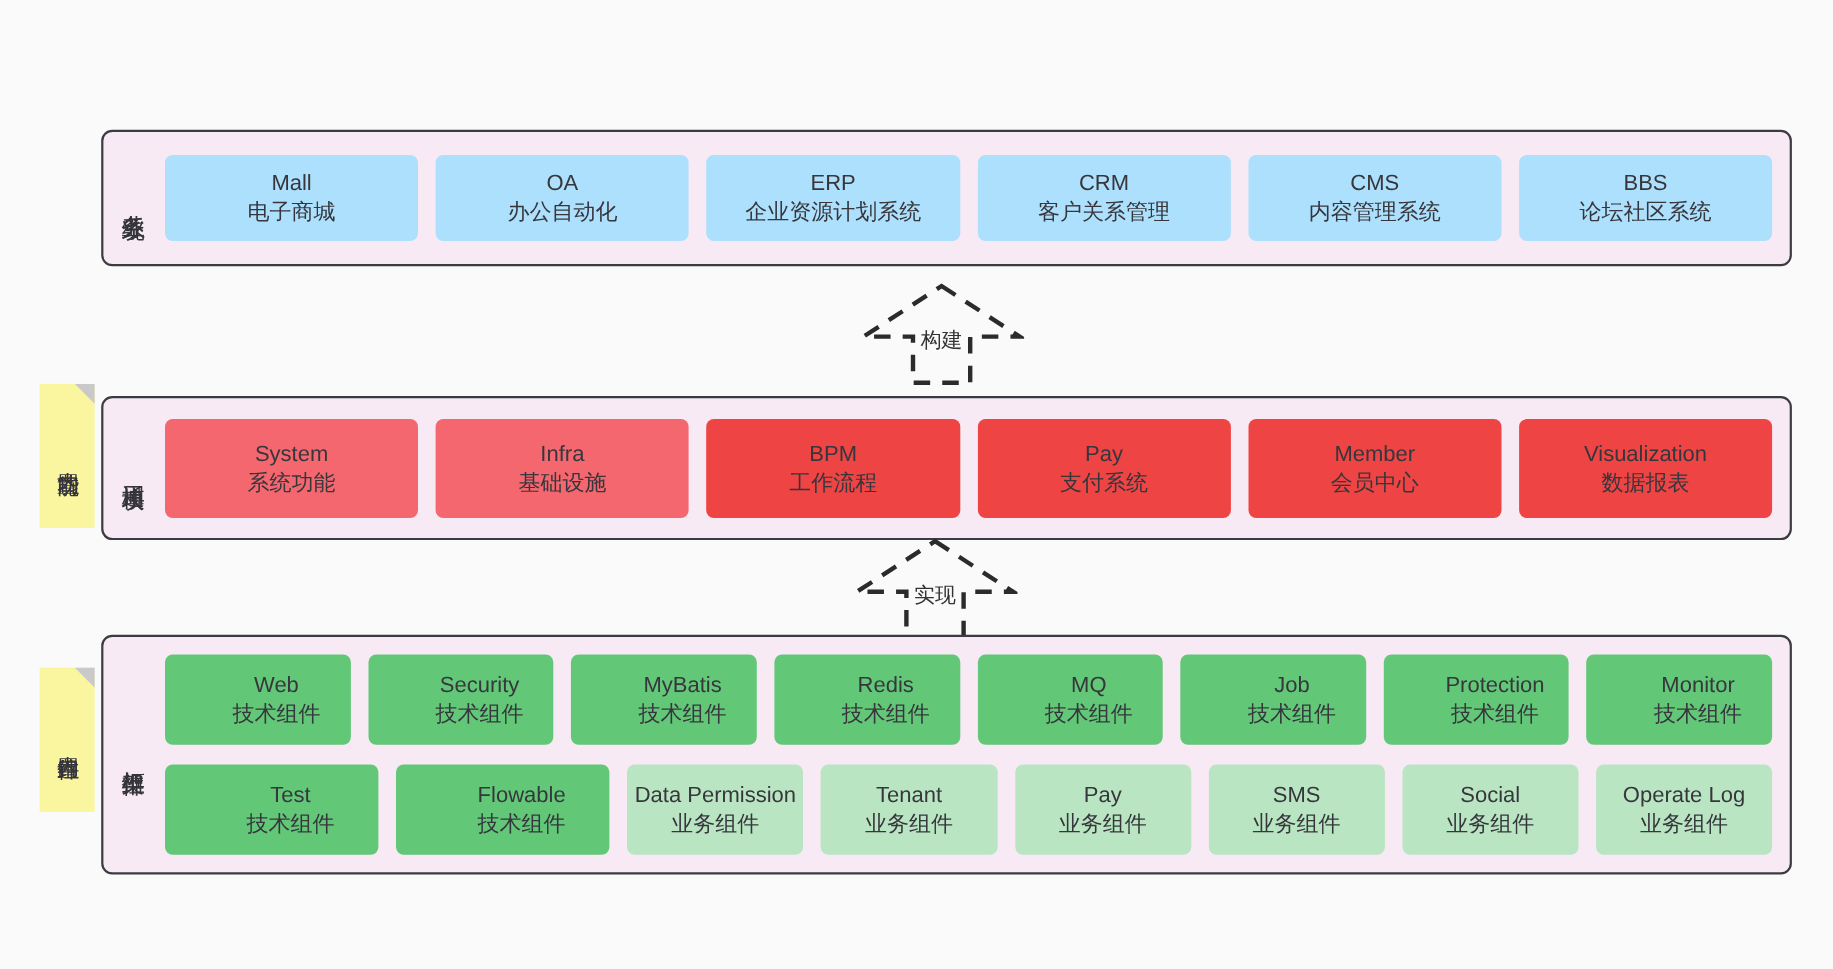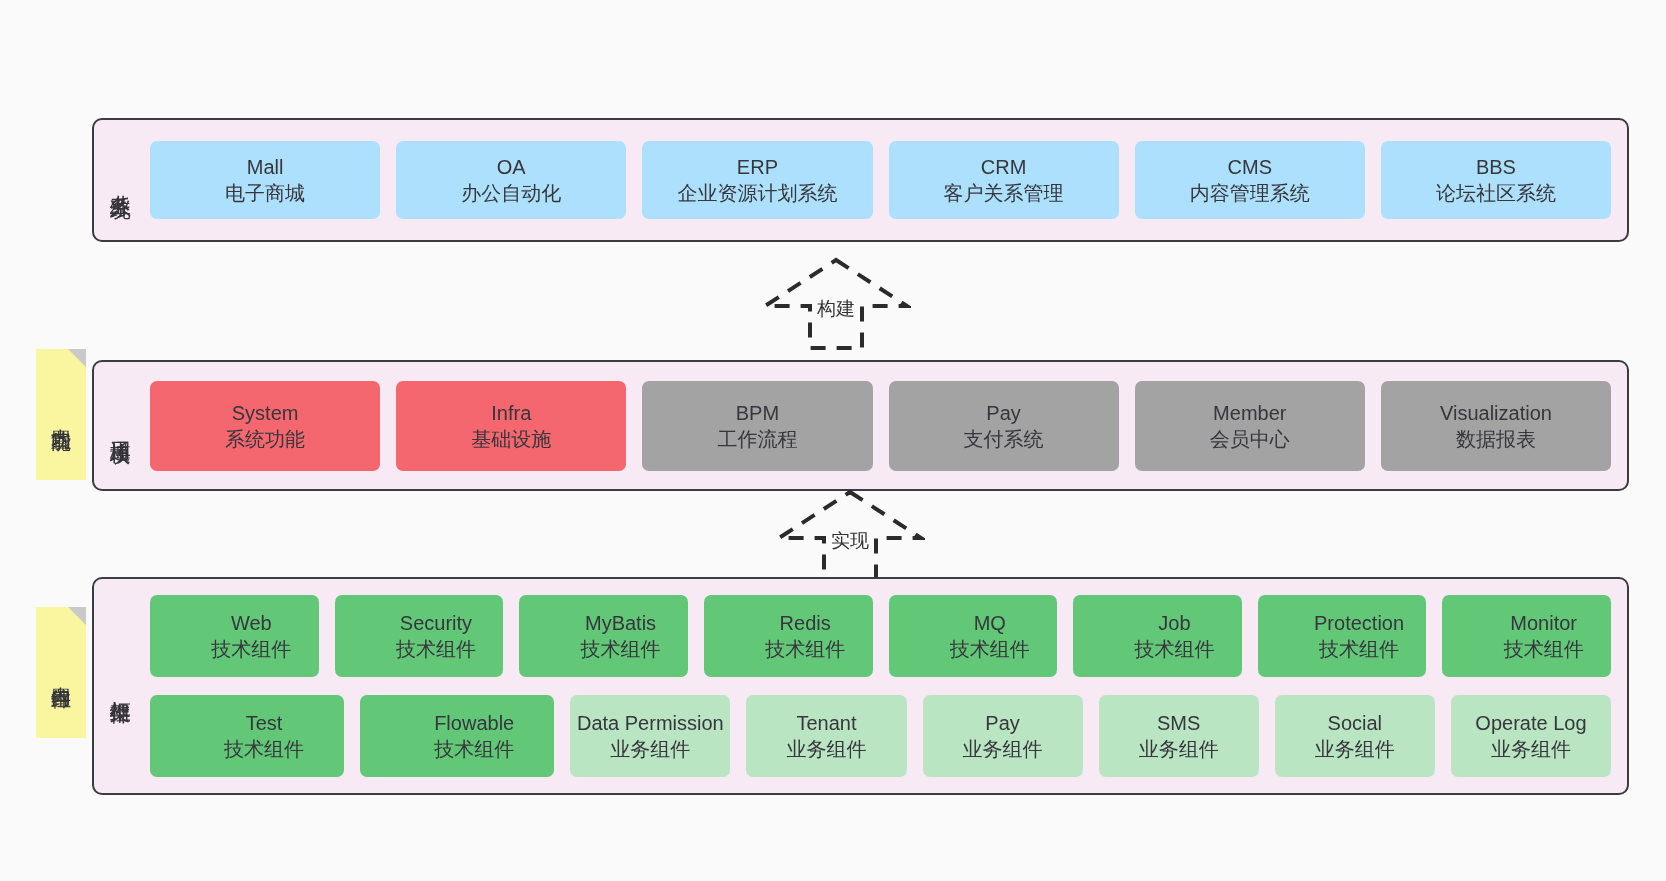--- a/index.html
+++ b/index.html
@@ -79,21 +79,21 @@
     line-height: 1.30;
     color: #36363c;
     padding: 4px 6px;
     min-width: 0;
   }
   .node .en { display: block; }
   .node .cn { display: block; }
 
   .node.blue        { background: #ade0fc; height: 78px; }
   .node.red         { background: #f4676f; height: 90px; }
-  .node.pink        { background: #a3a3a3; height: 90px; }
+  .node.pink        { background: #ef4444; height: 90px; }
   .node.green       { background: #62c878; height: 82px; padding-left: 40px; }
   .node.lightgreen  { background: #b9e5c2; height: 82px; }
 
   
   #layer-business   { left: 92px;  top: 118px; width: 1537px; height: 124px; }
   #layer-common     { left: 92px;  top: 349px; width: 1537px; height: 131px; margin-top: 11px; }
   #layer-framework  { left: 92px;  top: 577px; width: 1537px; height: 218px; }
 
   
   .sticky {
@@ -135,21 +135,21 @@
     position: absolute;
     left: 50%;
     transform: translateX(-50%);
     top: 40px;
     font-size: 19px;
     color: #333333;
     background: #fafafa;
     padding: 0 3px;
     white-space: nowrap;
   }
-  #connector-build   { left: 761px; top: 256px; }
+  #connector-build   { left: 781px; top: 256px; }
   #connector-impl    { left: 775px; top: 488px; }
 </style>
 </head>
 <body>
 
 <div id="canvas">
 
   <div class="layer" id="layer-business">
     <div class="layer-caption">业务系统</div>
     <div class="layer-body">

